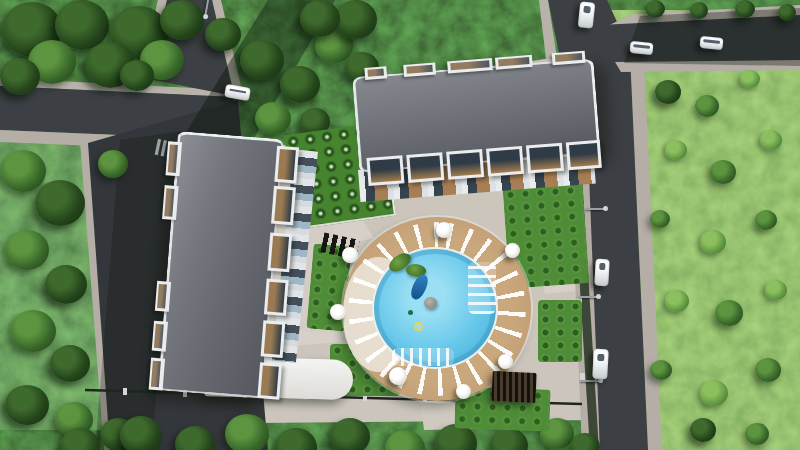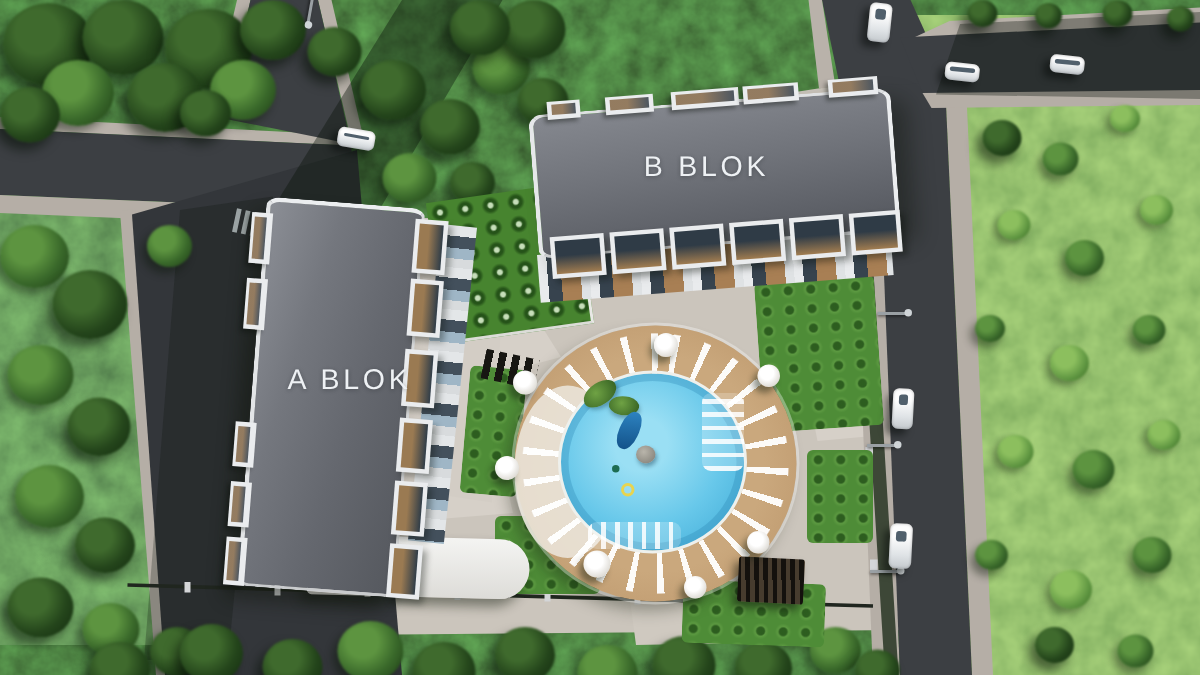--- a/index.html
+++ b/index.html
@@ -222,21 +222,20 @@
     <div class="balc" style="right:-18px;top:137px;width:22px;height:36px;">
         <div class="in" style="left:3px;top:3px;width:16px;height:30px;"></div>
       </div>
     <div class="balc" style="right:-18px;top:179px;width:22px;height:36px;">
         <div class="in" style="left:3px;top:3px;width:16px;height:30px;"></div>
       </div>
     <div class="balc" style="right:-18px;top:221px;width:22px;height:36px;">
         <div class="in" style="left:3px;top:3px;width:16px;height:30px;"></div>
       </div>
   </div>
-  <div class="blk-label" style="left:188px;top:243px;width:90px;">A BLOK</div>
 
   <div class="facade" style="left:358px;top:170px;width:236px;height:32px;transform:rotate(-4.5deg);transform-origin:top left;"></div>
   <div class="bldg roofB">
     <div class="tab" style="left:10px;top:-10px;width:22px;height:12px;">
         <div class="in" style="left:3px;top:2px;width:16px;height:7px;"></div>
       </div>
     <div class="tab" style="left:49px;top:-10px;width:32px;height:12px;">
         <div class="in" style="left:3px;top:2px;width:26px;height:7px;"></div>
       </div>
     <div class="tab" style="left:93px;top:-10px;width:45px;height:12px;">
@@ -260,21 +259,20 @@
     <div class="balc balcB" style="left:125px;bottom:-16px;width:36px;height:28px;">
         <div class="in" style="left:3px;top:3px;width:30px;height:22px;"></div>
       </div>
     <div class="balc balcB" style="left:165px;bottom:-16px;width:36px;height:28px;">
         <div class="in" style="left:3px;top:3px;width:30px;height:22px;"></div>
       </div>
     <div class="balc balcB" style="left:205px;bottom:-16px;width:34px;height:28px;">
         <div class="in" style="left:3px;top:3px;width:28px;height:22px;"></div>
       </div>
   </div>
-  <div class="blk-label" style="left:425px;top:101px;width:92px;">B BLOK</div>
 
 <div class="tr d" style="left:2px;top:2px;width:60px;height:55px;"></div>
     <div class="tr d" style="left:55px;top:0px;width:54px;height:50px;"></div>
     <div class="tr d" style="left:110px;top:6px;width:58px;height:53px;"></div>
     <div class="tr d" style="left:160px;top:0px;width:44px;height:40px;"></div>
     <div class="tr m" style="left:28px;top:40px;width:48px;height:44px;"></div>
     <div class="tr d" style="left:85px;top:42px;width:50px;height:46px;"></div>
     <div class="tr m" style="left:140px;top:40px;width:44px;height:40px;"></div>
     <div class="tr d" style="left:205px;top:18px;width:36px;height:33px;"></div>
     <div class="tr d" style="left:0px;top:58px;width:40px;height:37px;"></div>

